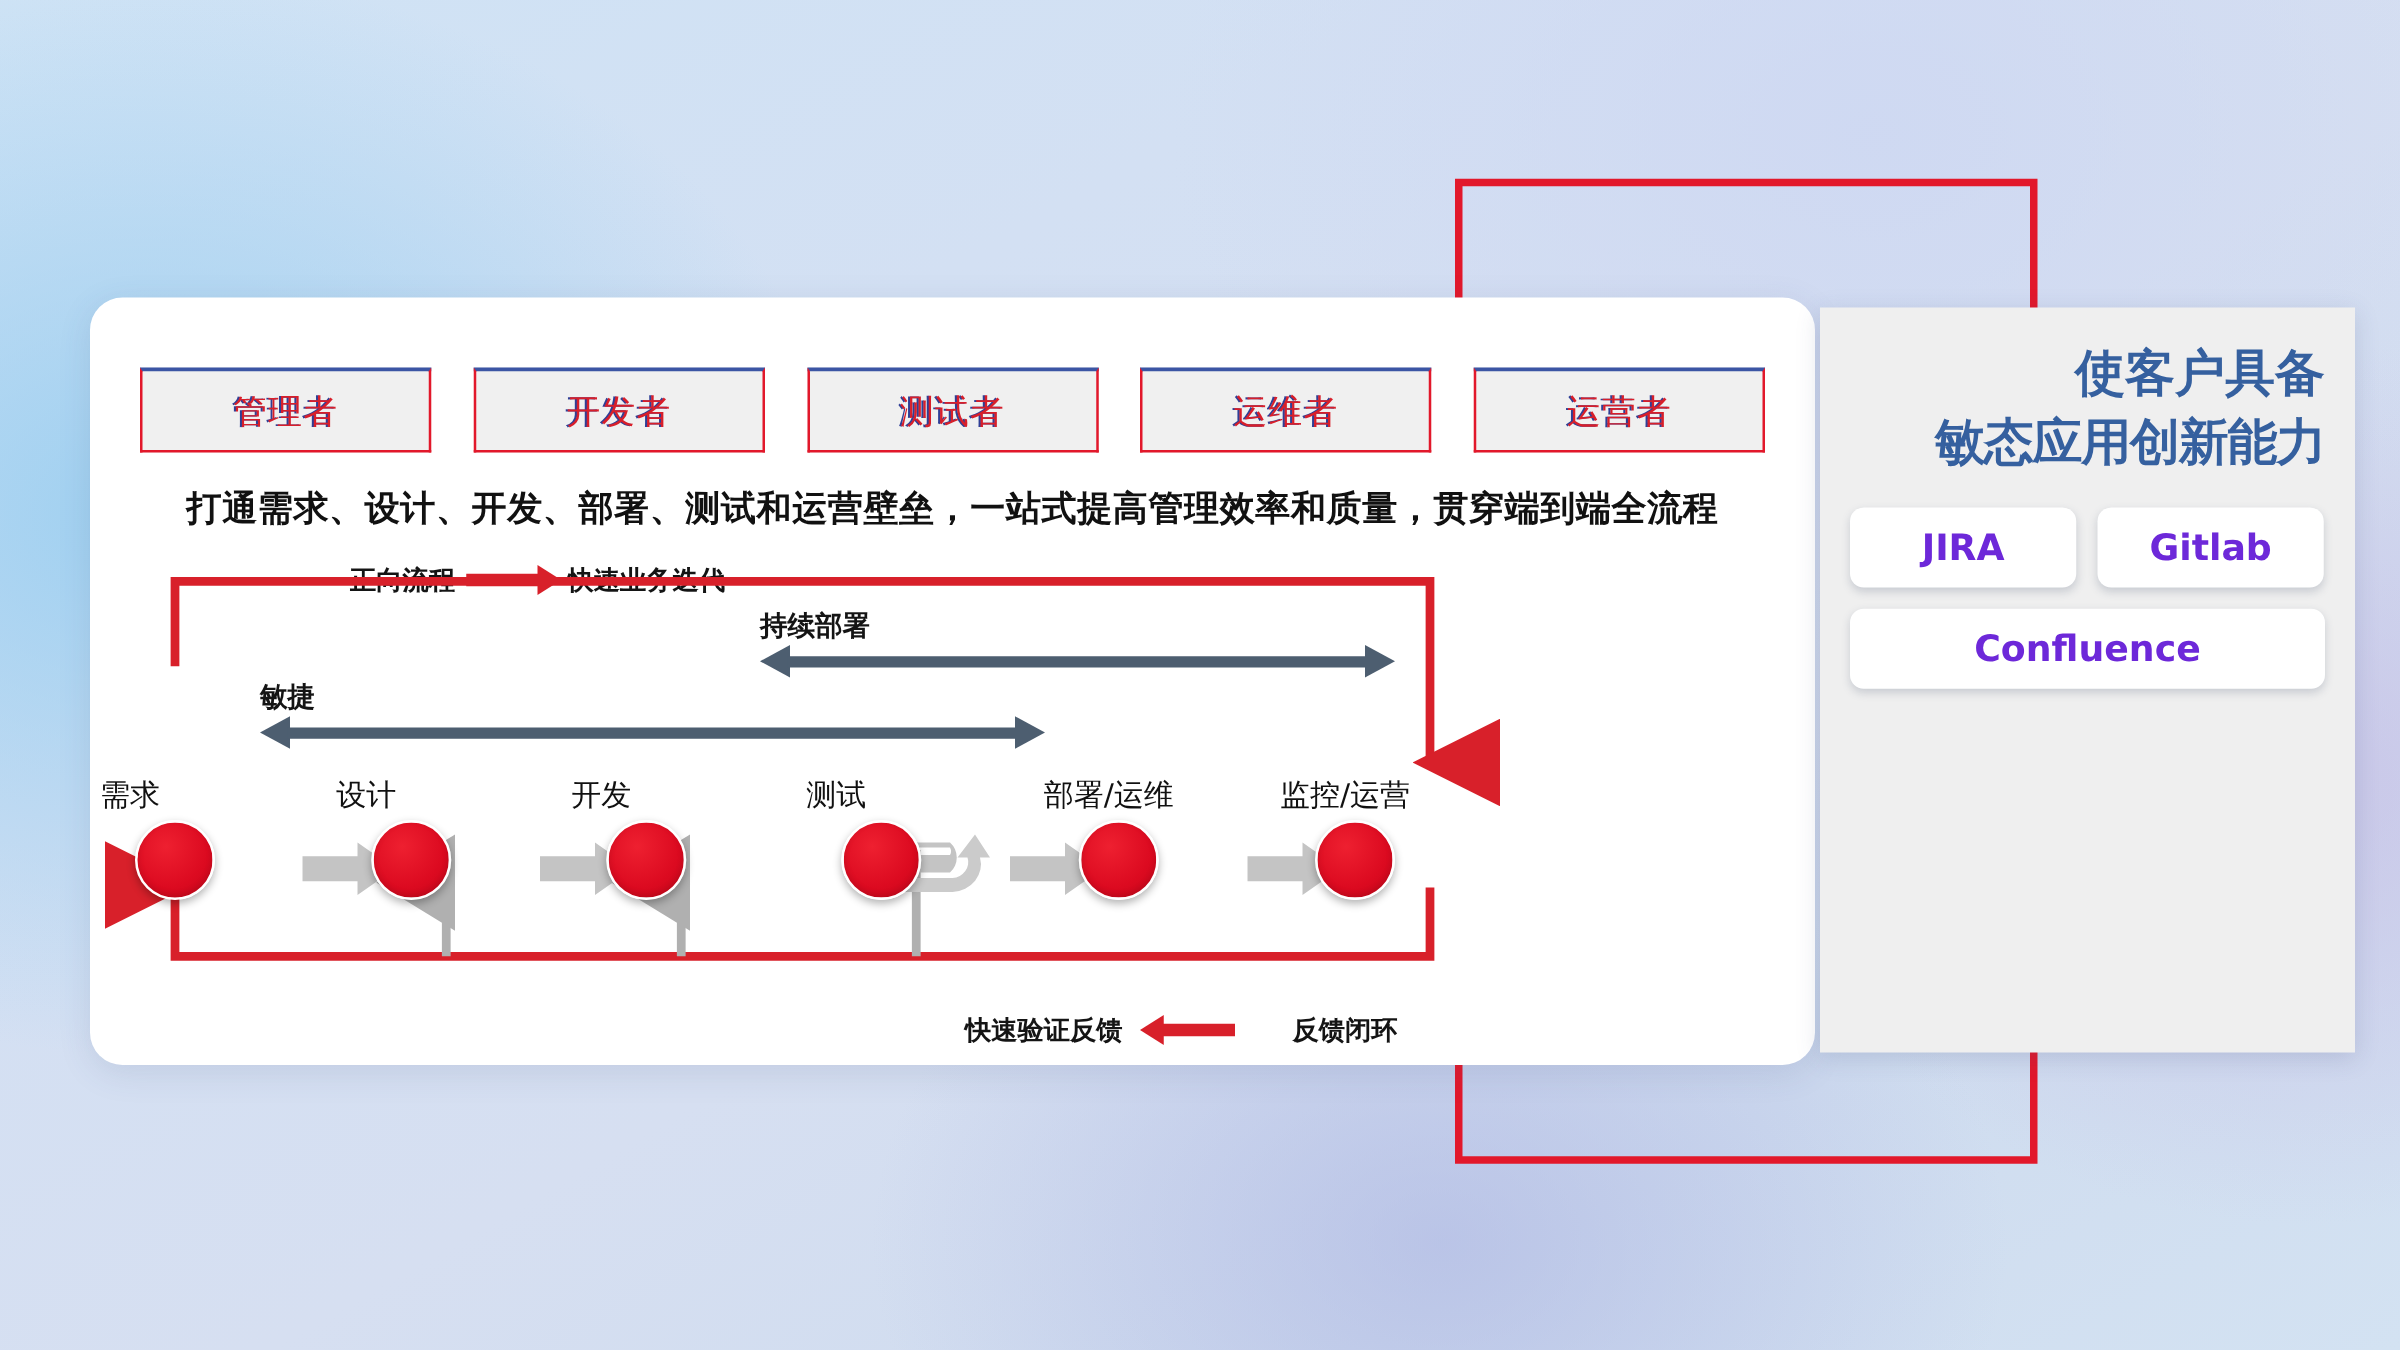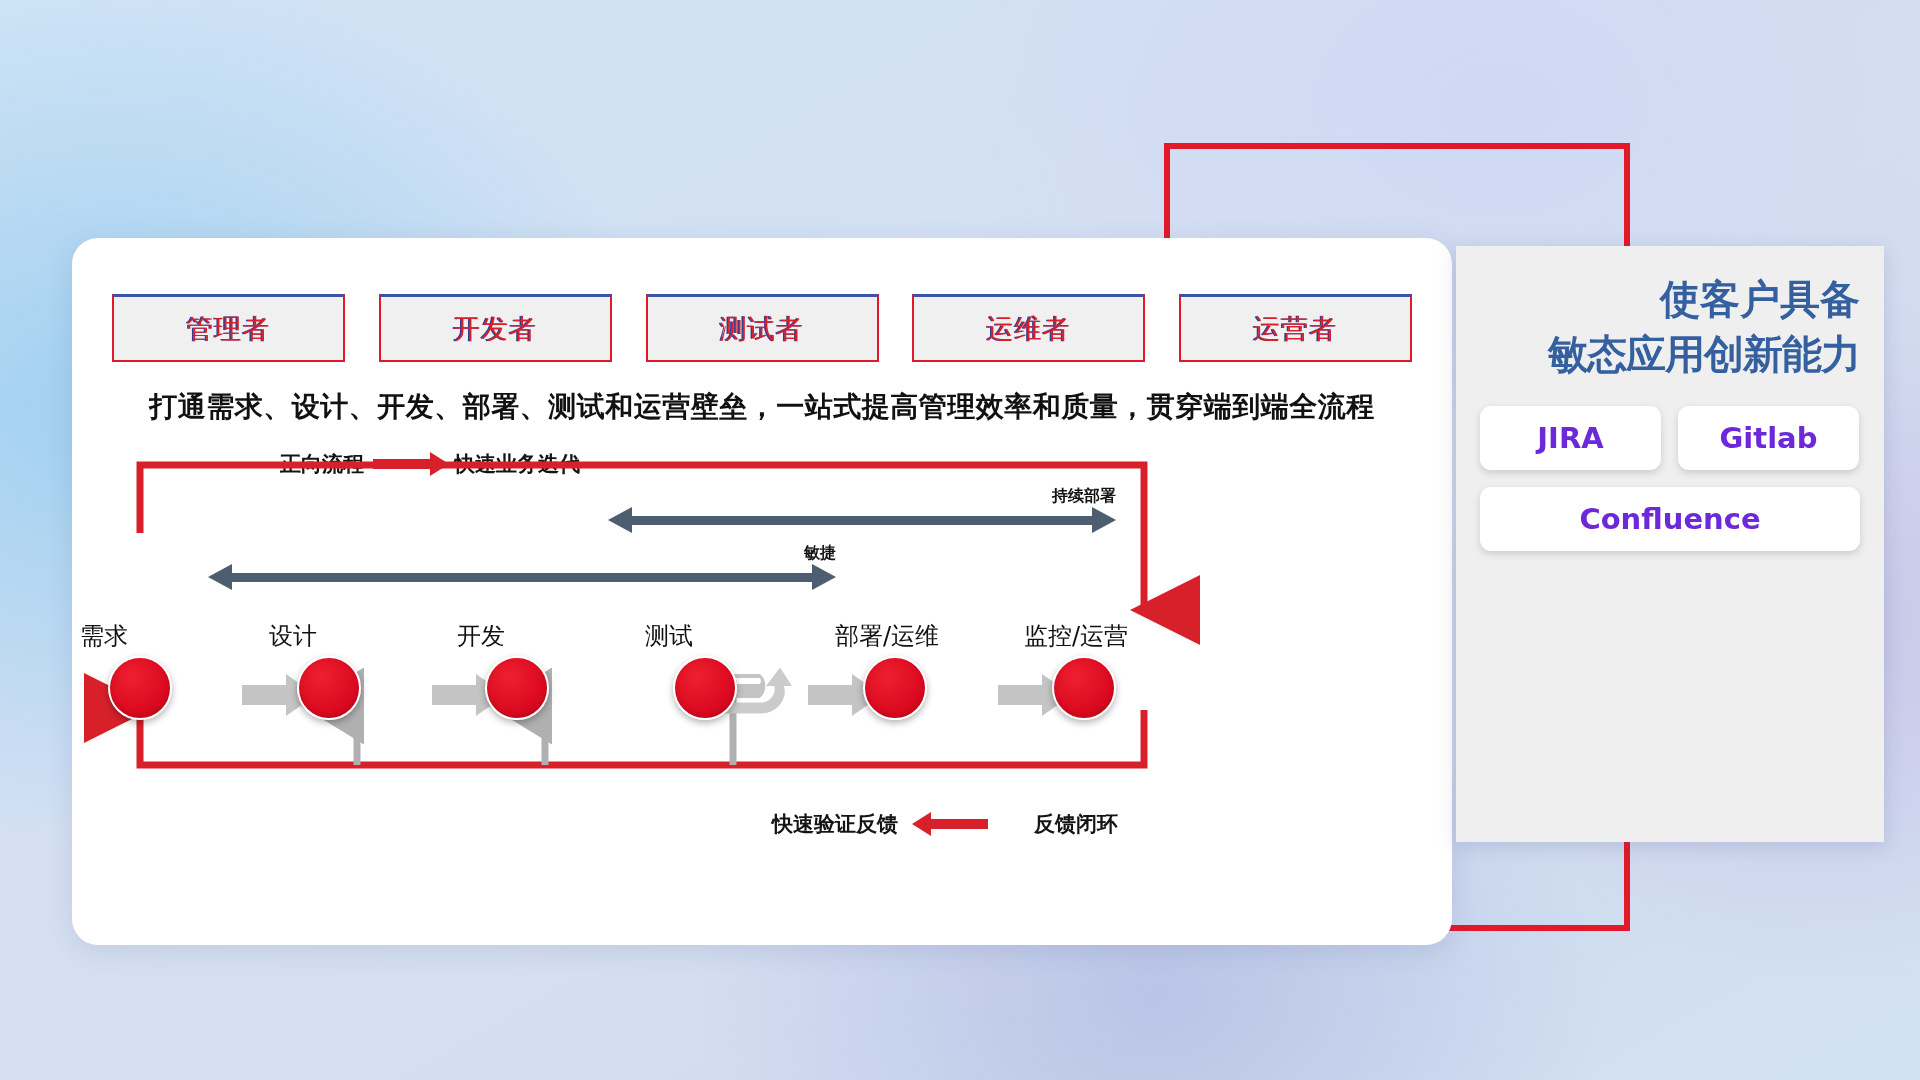--- a/index.html
+++ b/index.html
@@ -35,21 +35,21 @@
     background: transparent;
     z-index: 1;
   }
 
   
   .card {
     position: absolute;
     left: 72px;
     top: 238px;
     width: 1380px;
-    height: 707px;
+    height: 614px;
     background: #ffffff;
     border-radius: 26px;
     box-shadow: 0 6px 26px rgba(60,80,120,0.13);
     z-index: 3;
   }
 
   
   .roles {
     position: absolute;
     left: 40px;
@@ -147,22 +147,22 @@
     top: 248px;
     width: 508px;
   }
   .band-agile {
     position: absolute;
     left: 136px;
     top: 305px;
     width: 628px;
   }
   .band-title {
-    text-align: right;
-    font-size: 16px;
+    text-align: left;
+    font-size: 22px;
     font-weight: bold;
     color: #141414;
     margin-bottom: 6px;
     font-family: Liberation Mono, monospace;
   }
   .dbl-arrow {
     position: relative;
     height: 14px;
   }
   .dbl-arrow .shaft {

